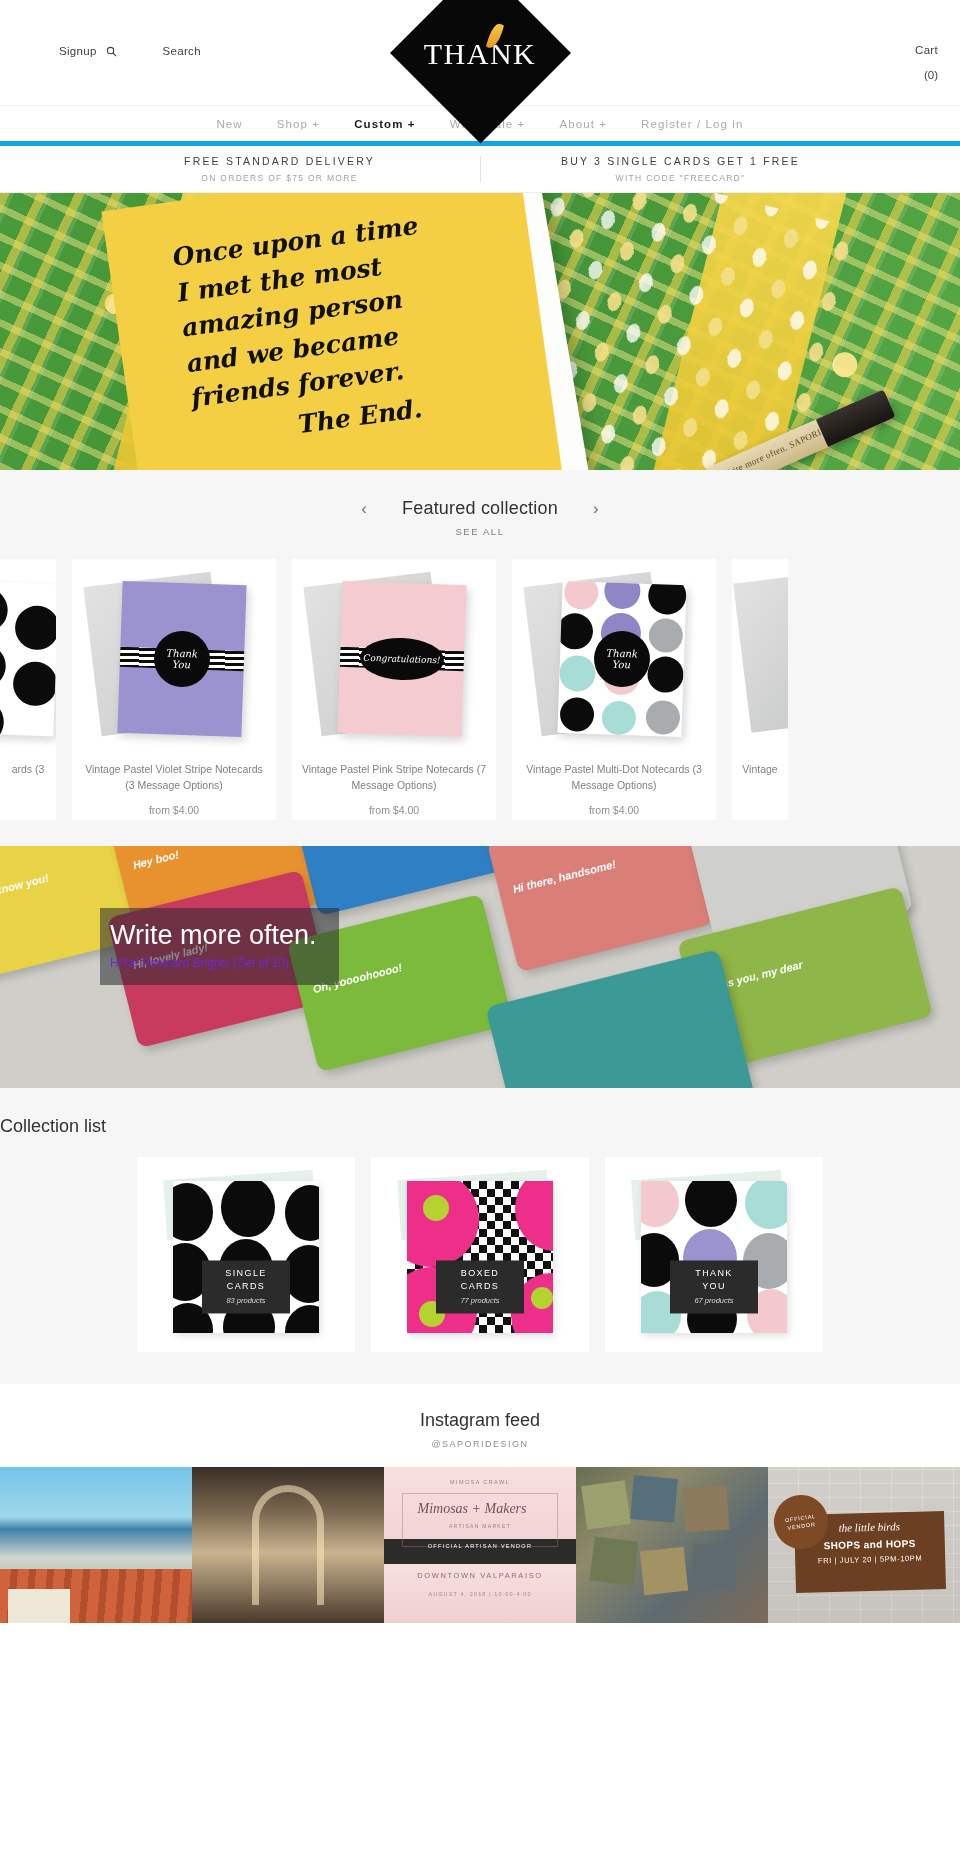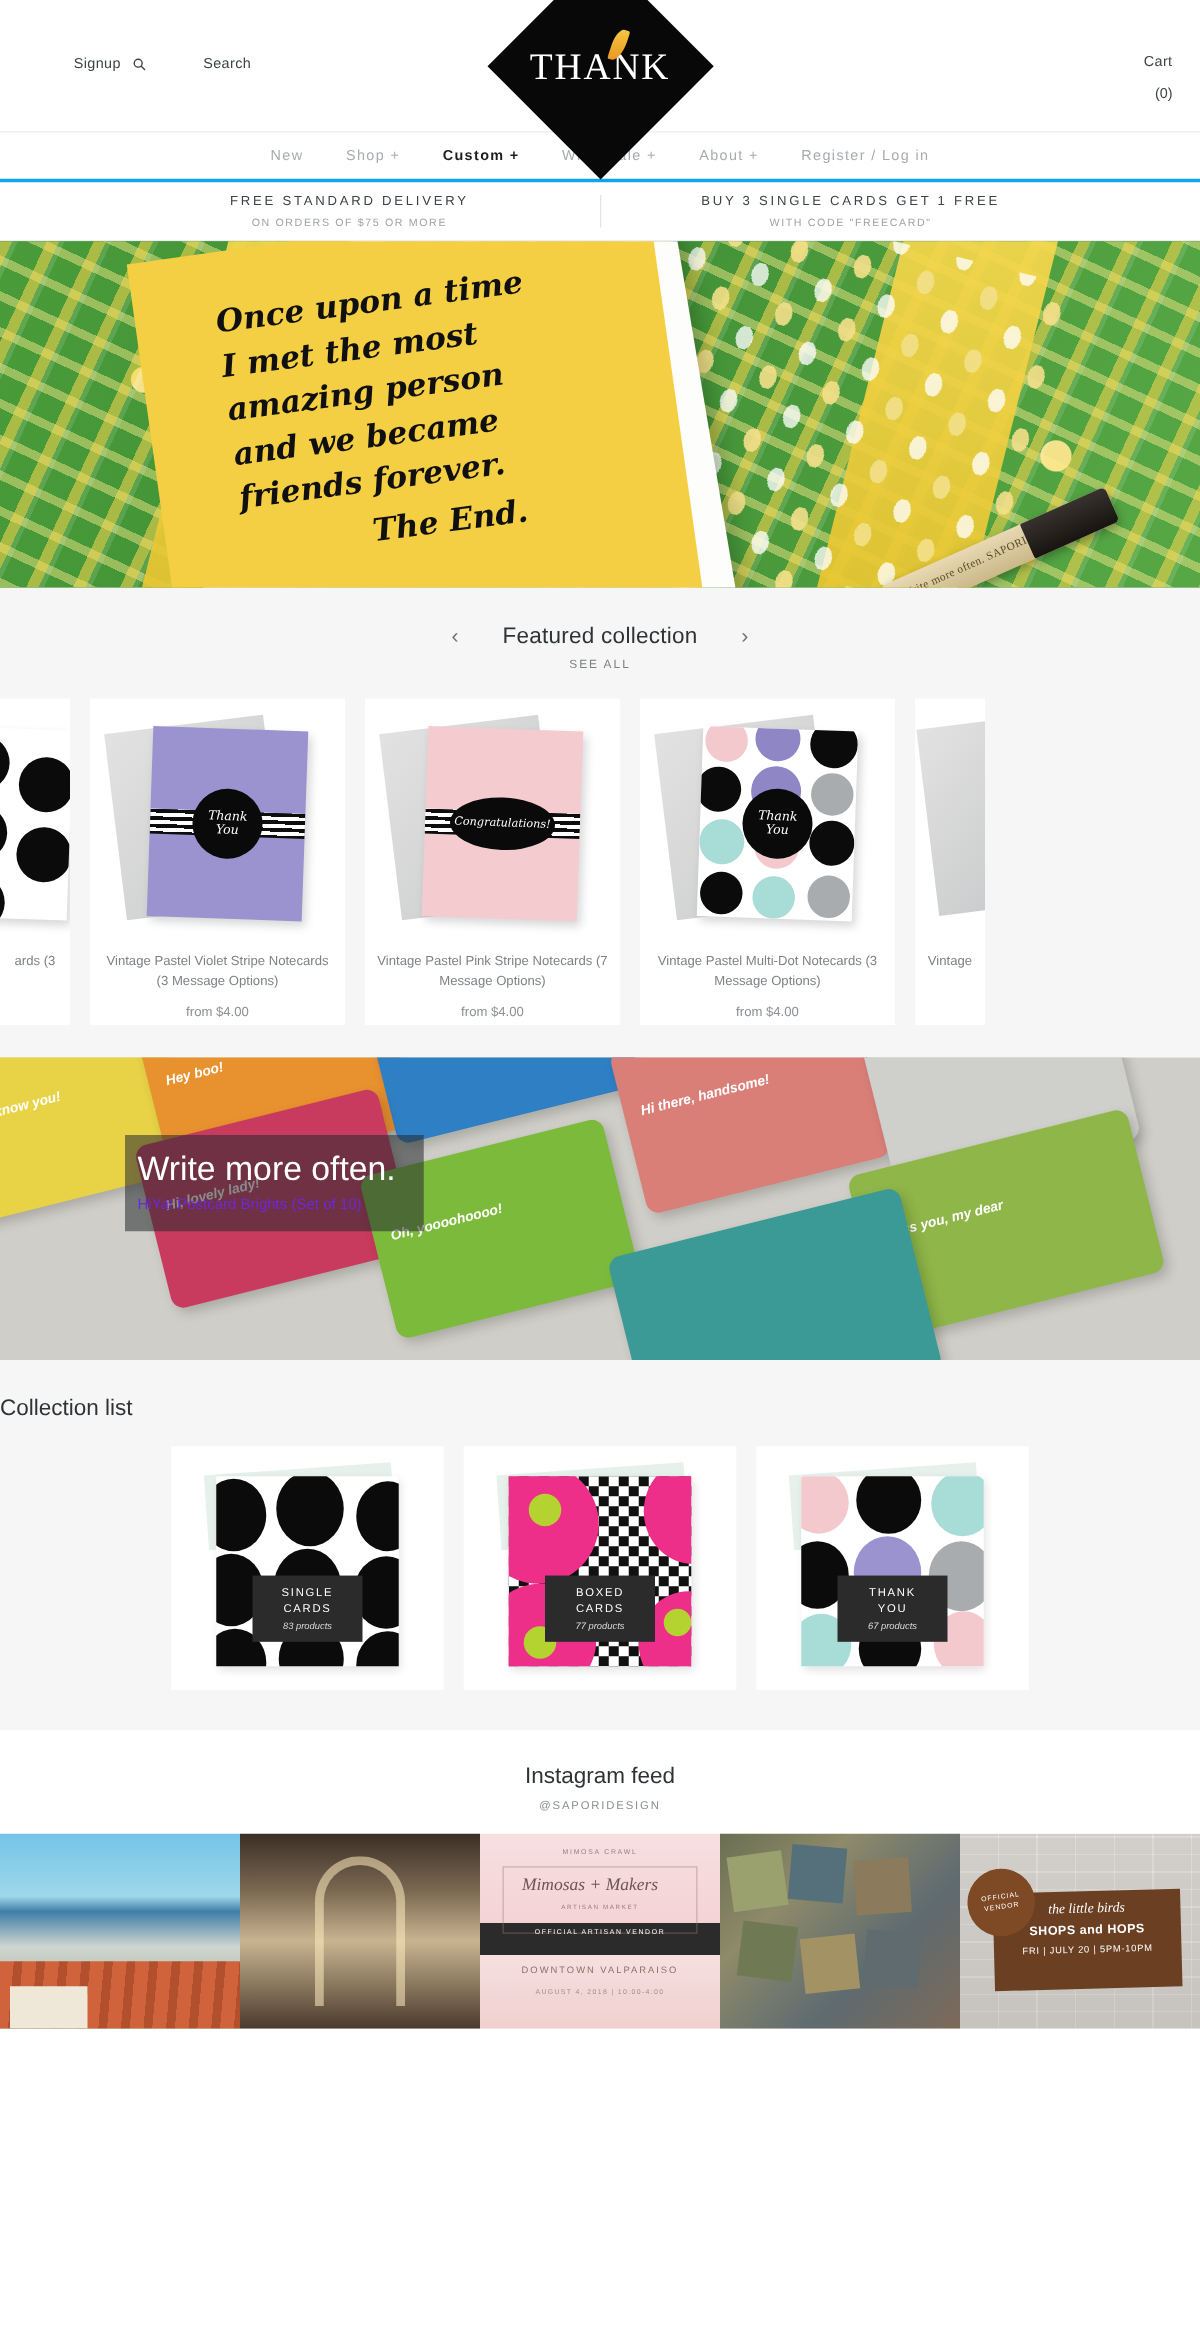--- a/index.html
+++ b/index.html
@@ -54,21 +54,21 @@
     margin-left: 9px; margin-top: -30px;
     width: 11px; height: 26px;
     background: linear-gradient(160deg, #f7c948 0%, #e8941d 100%);
     border-radius: 60% 10% 70% 10%;
     transform: rotate(18deg);
   }
 
   
   .nav {
     height: 40px; display: flex; align-items: center; justify-content: center;
-    gap: 34px; border-bottom: 3px solid #0ea5e9; background: #fff;
+    gap: 34px; border-bottom: 5px solid #0ea5e9; background: #fff;
   }
   .nav-item {
     font-size: 11.5px; letter-spacing: 1.1px; color: #a8abad;
     cursor: pointer; white-space: nowrap;
   }
   .nav-item.active { color: #1c1d1d; font-weight: bold; }
 
   
   .promo {
     height: 47px; display: flex; align-items: center; justify-content: center;

